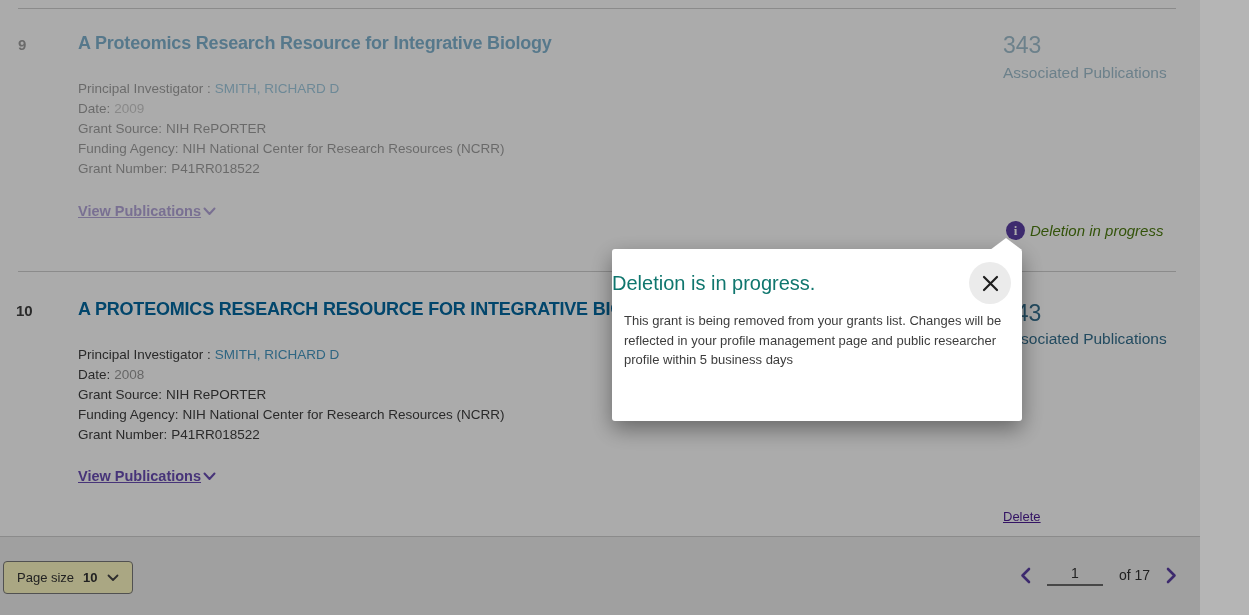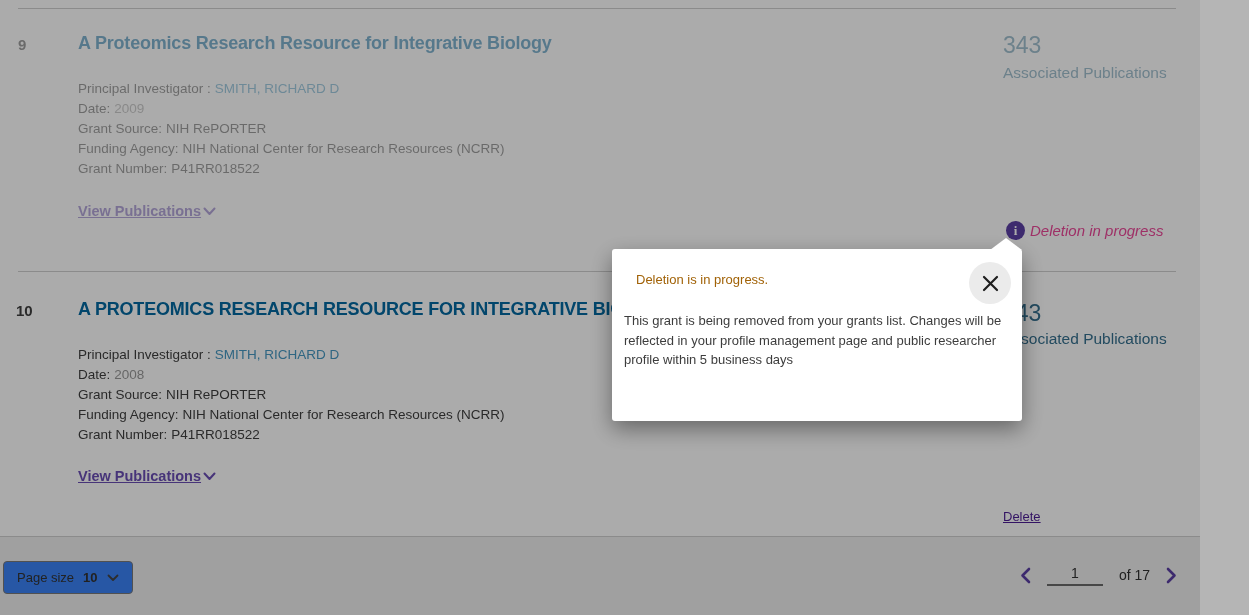--- a/index.html
+++ b/index.html
@@ -23,46 +23,46 @@
     display:inline-flex; align-items:center; gap:2px; cursor:pointer; }
   .view-pubs svg { flex:none; }
   .pub-count { font-size:23px; color:#44809f; }
   .pub-count-lbl { font-size:15.5px; color:#44809f; }
   .faded { opacity:0.5; }
 
   .status-row { display:flex; align-items:center; gap:5px; }
   .info-icon { width:19px; height:19px; border-radius:50%; background:#5b3fa5; color:#fff;
     font-size:13px; font-weight:700; display:flex; align-items:center; justify-content:center;
     font-family:"Liberation Serif",serif; }
-  .status-text { font-size:15px; font-style:italic; color:#ec4899; }
+  .status-text { font-size:15px; font-style:italic; color:#4d7c0f; }
 
   .delete-link { font-size:13px; color:#4c1d95; text-decoration:underline; cursor:pointer;margin-top:20px; }
 
   
   .overlay { position:absolute; inset:0; background:rgba(0,0,0,0.33); z-index:40; }
 
   
   .popover { position:absolute; left:612px; top:249px; width:410px; height:172px;
     background:#fff; border-radius:3px; z-index:50;
     box-shadow:0 8px 22px rgba(0,0,0,0.4); }
   .popover .arrow { position:absolute; left:378px; top:-11px; width:0; height:0;
     border-left:16px solid transparent; border-right:16px solid transparent;
     border-bottom:12px solid #fff; }
-  .popover-title { position:absolute; left:24px; top:23px; font-size:13px; color:#a16207; }
+  .popover-title { position:absolute; left:0; top:23px; font-size:20px; color:#0f766e; }
   .popover-body { position:absolute; left:12px; top:62px; width:392px;
     font-size:13px; line-height:19.5px; color:#3d3d3d; }
   .close-btn { position:absolute; left:357px; top:13px; width:42px; height:42px;
     border-radius:50%; background:#ebebeb; border:none; cursor:pointer;
     display:flex; align-items:center; justify-content:center; }
 
   
   .bottom-bar { position:absolute; left:0; top:536px; width:1200px; height:79px;
     background:#efefef; border-top:1px solid #cfcfcf; }
   .page-size { position:absolute; left:3px; top:24px; height:33px;
-    border:1px solid #7a7a7a; border-radius:4px; background:#3b82f6;
+    border:1px solid #7a7a7a; border-radius:4px; background:#fef9c3;
     display:inline-flex; align-items:center; gap:9px; padding:0 13px; cursor:pointer;
     font-size:13px; color:#333; }
   .page-size b { font-weight:700; }
   .pager { position:absolute; left:1020px; top:22px; height:32px;
     display:flex; align-items:center; gap:16px; }
   .pager-btn { background:none; border:none; cursor:pointer; display:flex; align-items:center; }
   .page-input { width:56px; border:none; outline:none; background:transparent;
     border-bottom:2px solid #6b6b6b; text-align:center; font-size:14px; color:#333;
     font-family:"Liberation Sans",sans-serif; padding-bottom:3px; }
   .of-label { font-size:14px; color:#333; }

